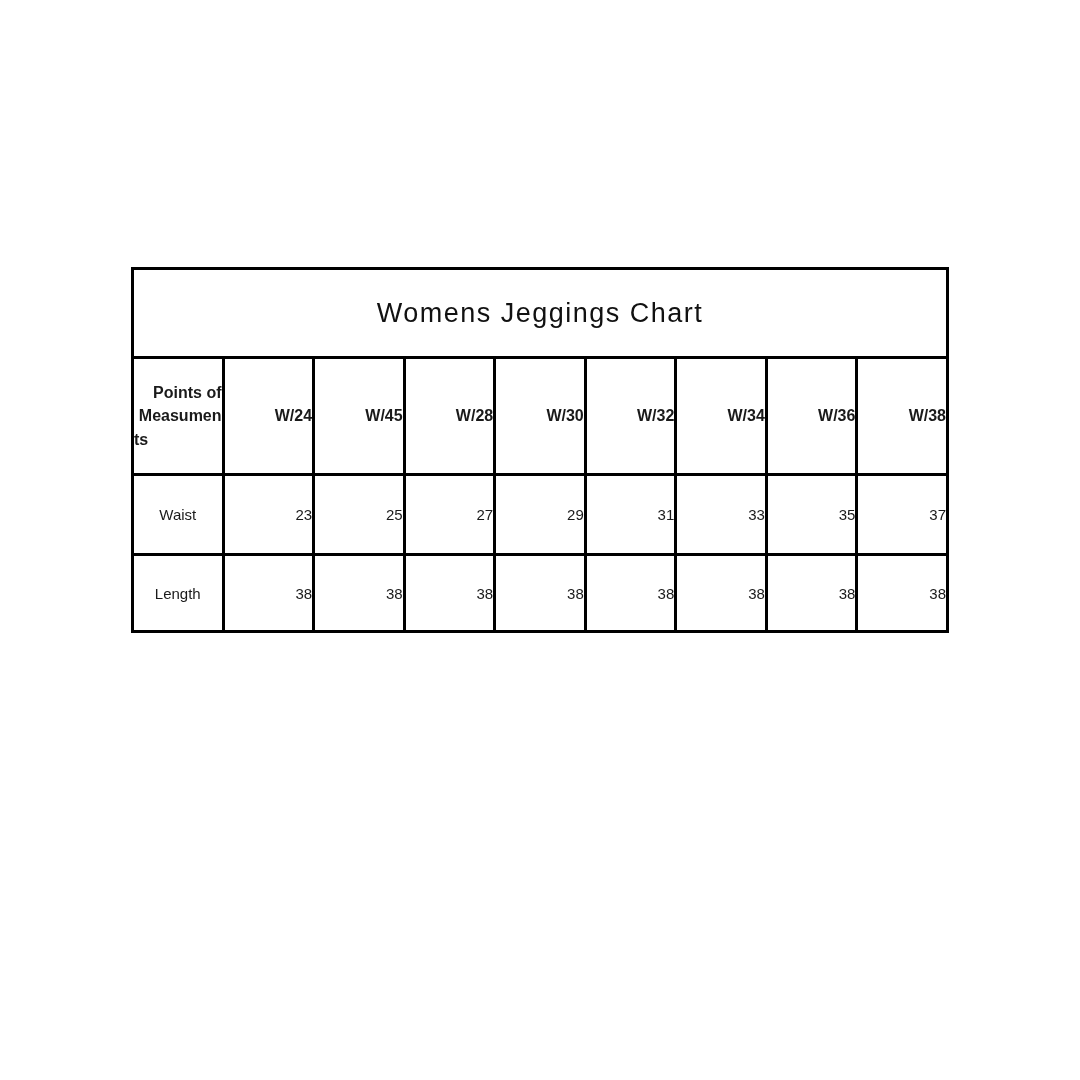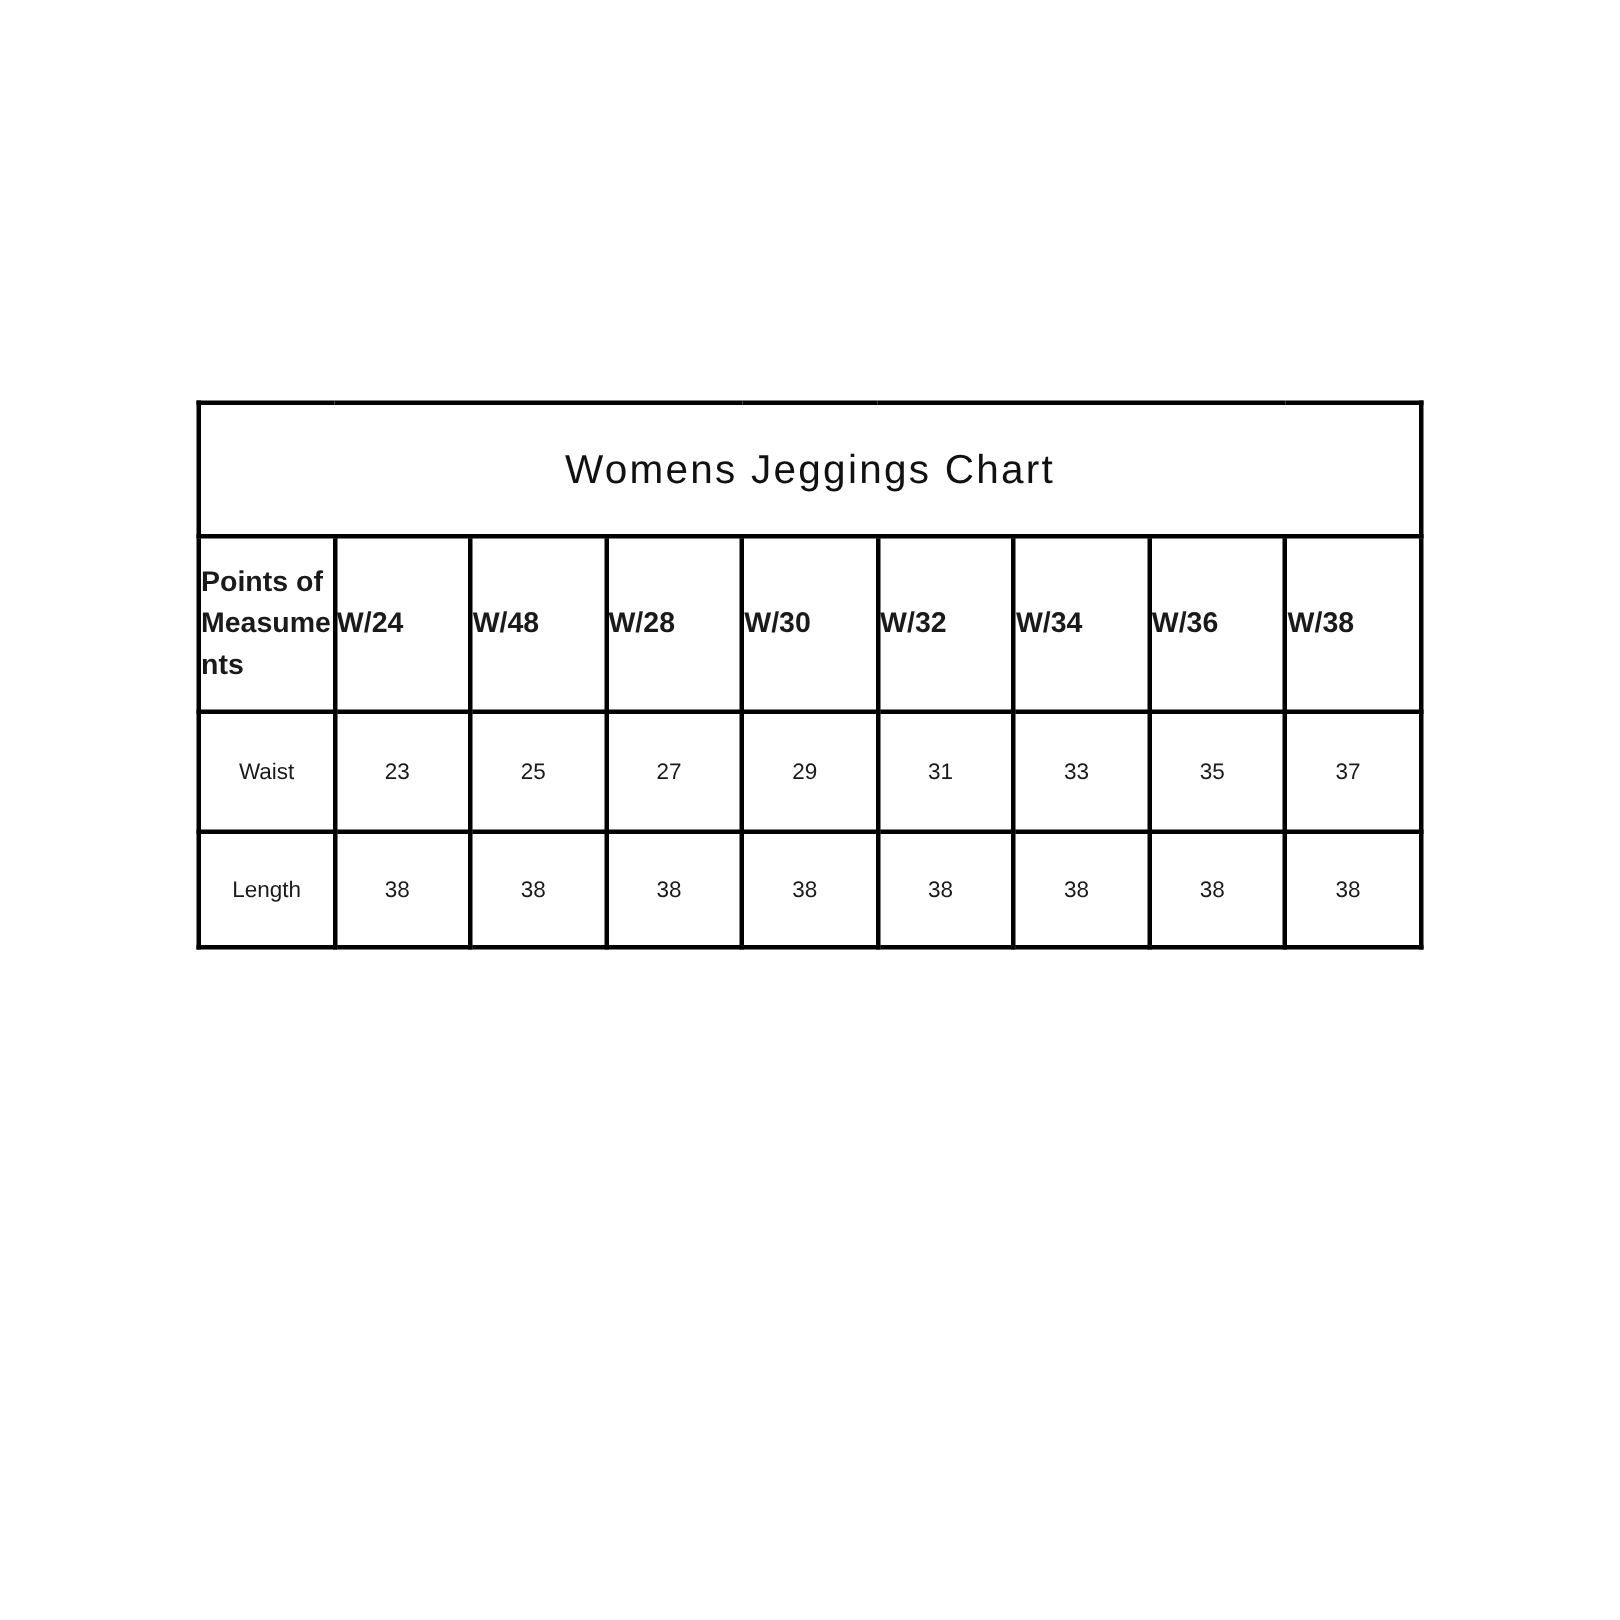--- a/index.html
+++ b/index.html
@@ -39,38 +39,38 @@
     vertical-align: middle;
     font-size: 27px;
     font-weight: bold;
     letter-spacing: 1.5px;
     color: #111111;
     border-radius: 18px;
   }
   tr.row-header th {
     height: 114px;
     vertical-align: middle;
-    text-align: left;
-    font-size: 19px;
+    text-align: right;
+    font-size: 16px;
     font-weight: bold;
   }
   th.corner-cell {
     text-align: justify;
     text-align-last: left;
     vertical-align: middle;
     padding: 6px 7px;
     font-size: 14px;
     font-weight: bold;
     overflow-wrap: break-word;
     word-break: break-word;
     line-height: 1.45;
   }
   tr.row-data td {
     height: 53px;
-    text-align: left;
+    text-align: right;
     vertical-align: middle;
     font-size: 15px;
     padding-left: 32px;
   }
   tr.row-data td.row-label {
     text-align: center;
     padding: 12px 7px;
     font-weight: normal;
     overflow-wrap: break-word;
     line-height: 1.4;
@@ -99,21 +99,21 @@
 
     <table class="size-table">
       <tbody>
         <tr class="row-title">
           <td class="title-cell" colspan="9">Womens Jeggings Chart</td>
         </tr>
 
         <tr class="row-header">
           <th class="corner-cell">Points of Measuments</th>
           <th>W/24</th>
-          <th>W/48</th>
+          <th>W/45</th>
           <th>W/28</th>
           <th>W/30</th>
           <th>W/32</th>
           <th>W/34</th>
           <th>W/36</th>
           <th>W/38</th>
         </tr>
 
         <tr class="row-data">
           <td class="row-label">Waist</td>

